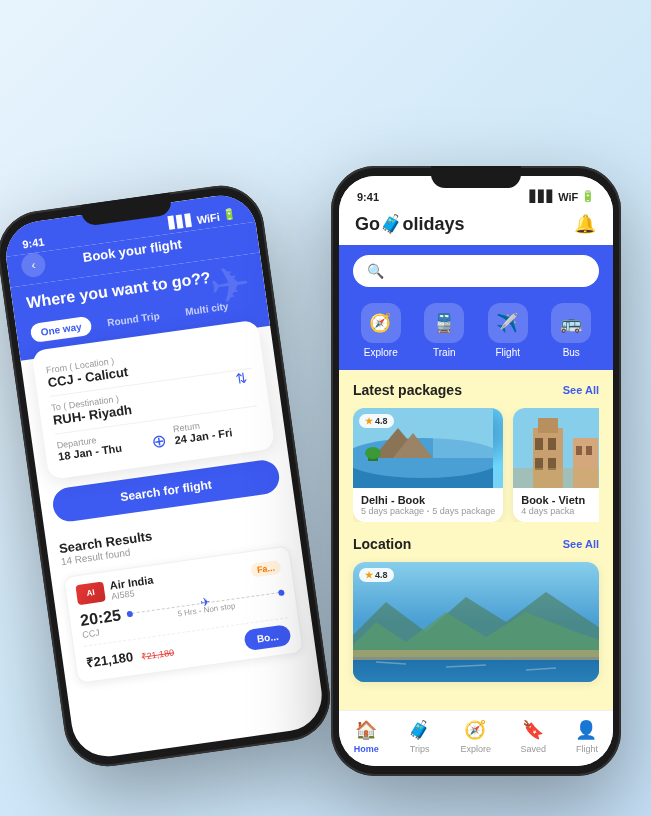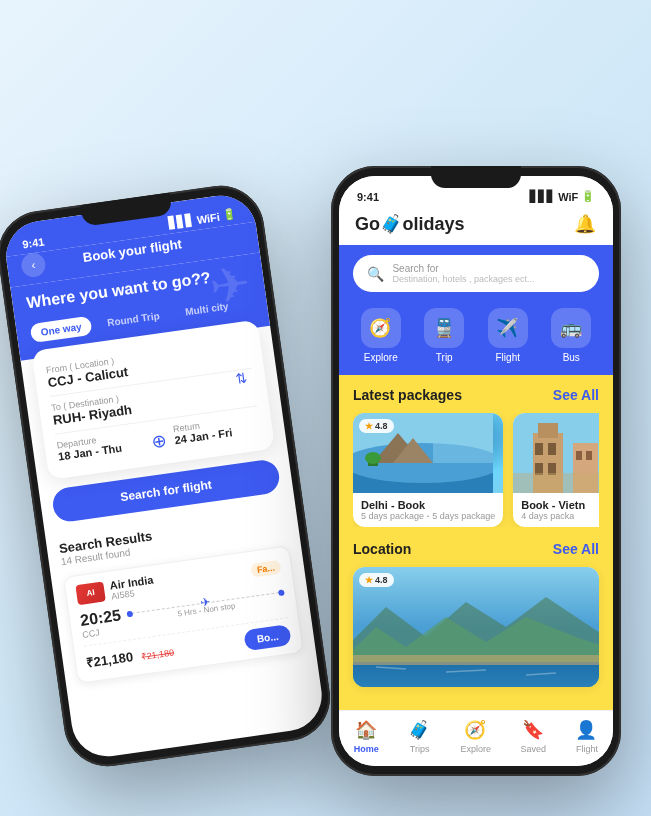--- a/index.html
+++ b/index.html
@@ -462,21 +462,21 @@
       margin-bottom: 10px;
     }
 
     .section-title {
       font-size: 14px;
       font-weight: 700;
       color: #222;
     }
 
     .see-all {
-      font-size: 14px;
+      font-size: 11px;
       color: #3d5af1;
       font-weight: 600;
     }
 
     .packages-row {
       display: flex;
       gap: 10px;
       overflow-x: auto;
     }
 
@@ -732,47 +732,43 @@
       <div class="front-header">
         <div class="logo">
           <span>Go</span><span style="color:#3d5af1;">🧳</span><span>olidays</span>
         </div>
         <div class="bell-icon">🔔</div>
       </div>
 
       <div class="search-bar">
         <div class="search-input-box">
           <span style="color:#3d5af1;font-size:14px;">🔍</span>
-          <div>
-            <div class="search-placeholder-label">Search for</div>
-            <div class="search-placeholder-sub">Destination, hotels , packages ect...</div>
-          </div>
         </div>
       </div>
 
       <div class="category-tabs">
         <div class="cat-tab">
           <div class="cat-icon">🧭</div>
           <span class="cat-label">Explore</span>
         </div>
         <div class="cat-tab">
           <div class="cat-icon">🚆</div>
-          <span class="cat-label">Trip</span>
+          <span class="cat-label">Train</span>
         </div>
         <div class="cat-tab">
           <div class="cat-icon">✈️</div>
           <span class="cat-label">Flight</span>
         </div>
         <div class="cat-tab">
           <div class="cat-icon">🚌</div>
           <span class="cat-label">Bus</span>
         </div>
       </div>
 
-      <div class="main-content" style="background:#fde047;height:calc(100% - 245px);overflow:hidden;">
+      <div class="main-content" style="background:#fef9c3;height:calc(100% - 245px);overflow:hidden;">
 
         <div class="section-header">
           <span class="section-title">Latest packages</span>
           <span class="see-all">See All</span>
         </div>
 
         <div class="packages-row">
 
           <div class="package-card">
             <div class="package-img">

